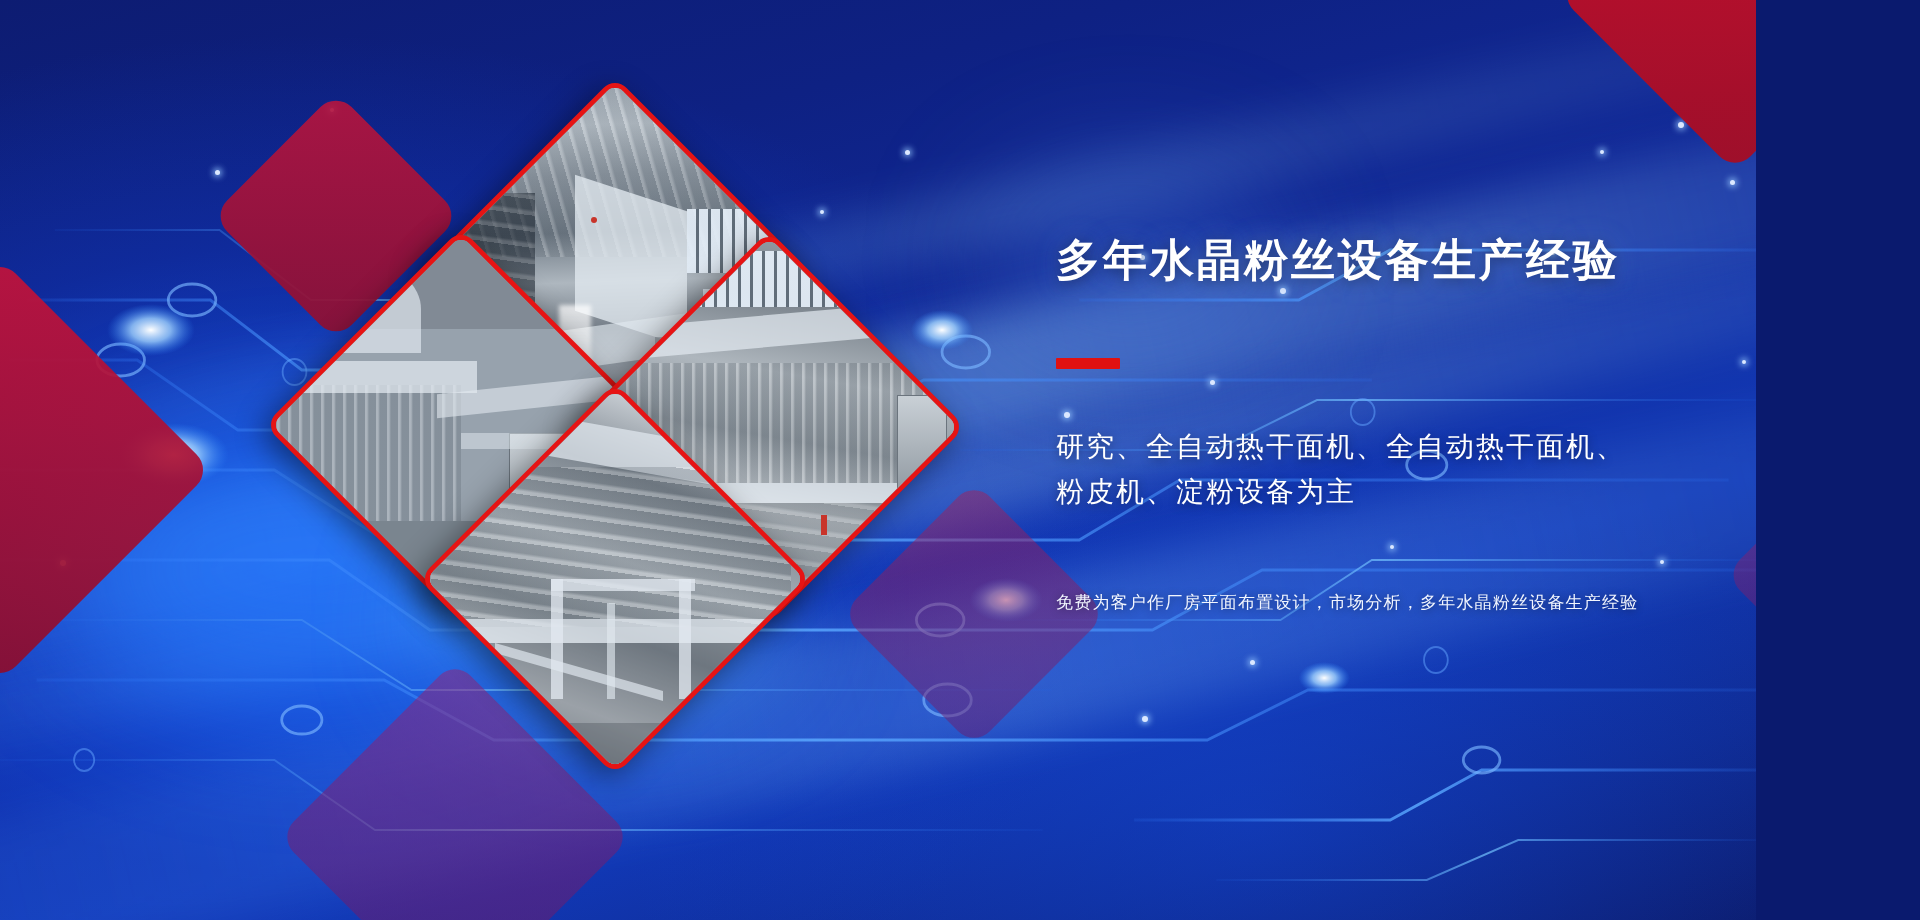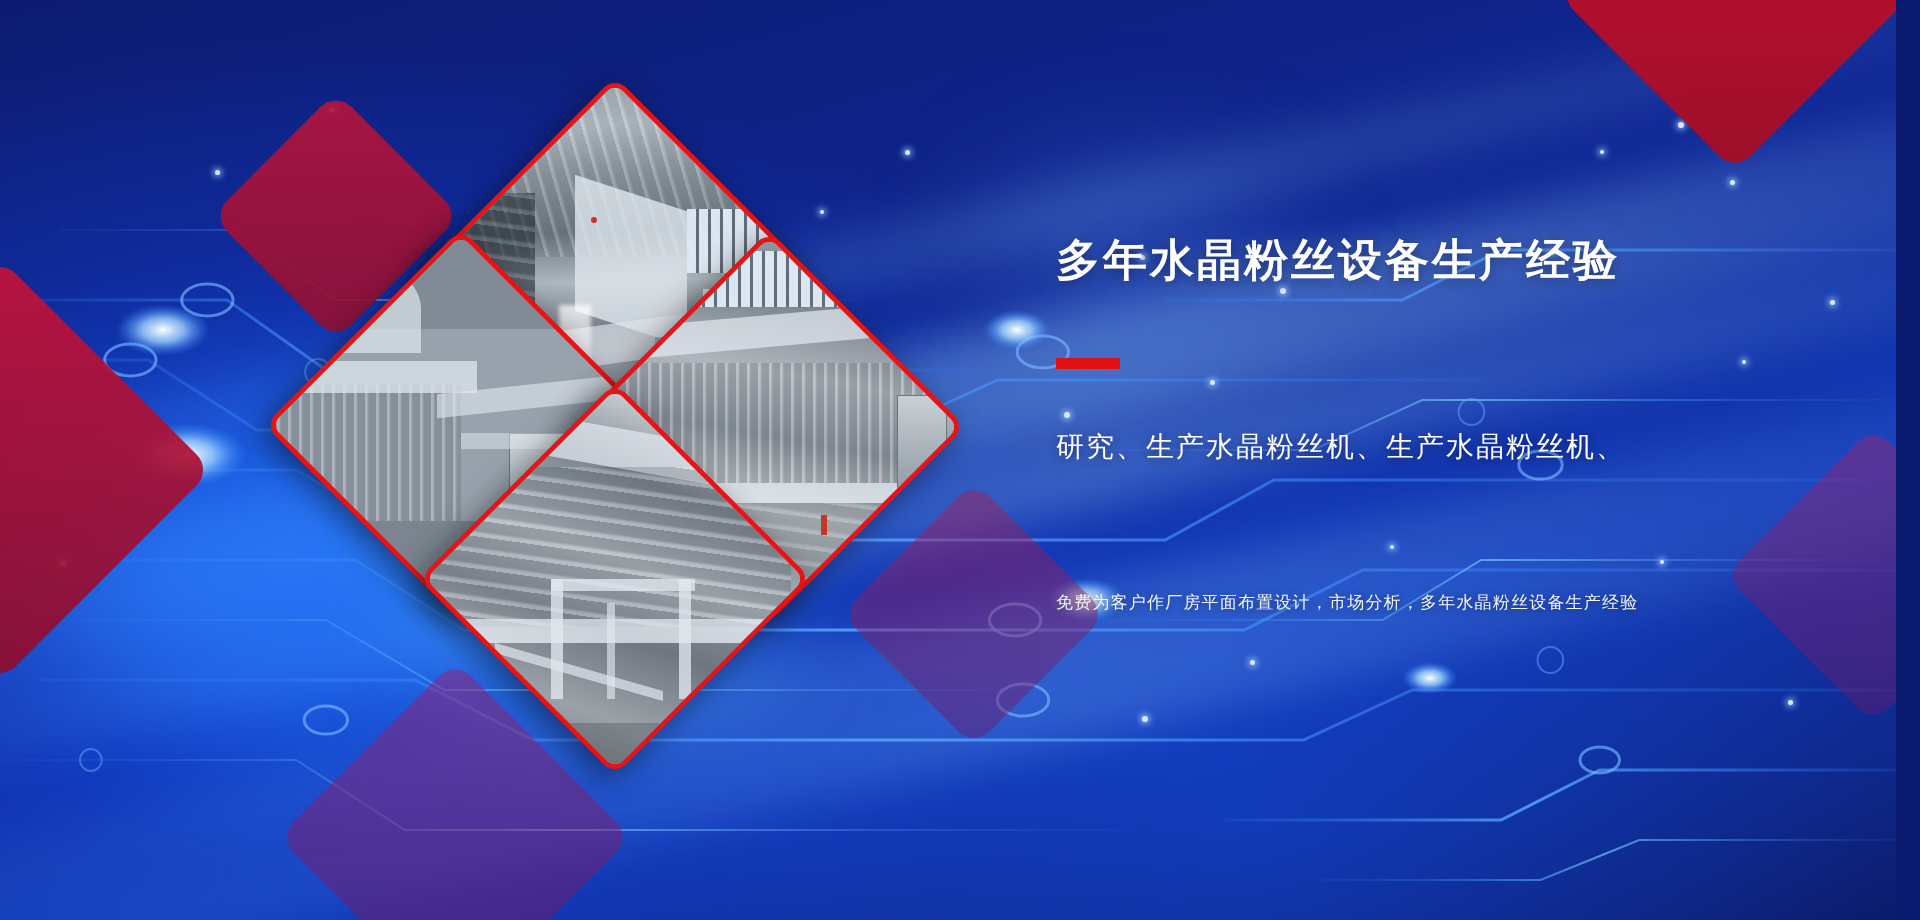--- a/index.html
+++ b/index.html
@@ -1,21 +1,21 @@
 <!DOCTYPE html>
 <html><head>
 <meta charset="utf-8">
 <title>Banner</title>
 <style>
   html,body{margin:0;padding:0;background:#0a1a6e;}
   body{font-family:"Liberation Sans","DejaVu Sans",sans-serif;}
 
   .stage{
     position:relative;
-    width:1896px;height:920px;
+    width:1756px;height:920px;
     overflow:hidden;
     background:
       radial-gradient(ellipse 1100px 700px at 300px 560px, rgba(26,96,255,0.72) 0%, rgba(17,60,200,0.35) 45%, rgba(10,30,120,0) 75%),
       radial-gradient(ellipse 900px 600px at 1250px 820px, rgba(20,80,235,0.35) 0%, rgba(10,30,120,0) 70%),
       linear-gradient(165deg,#0d1c72 0%,#0e2183 22%,#112a9a 45%,#123ab8 68%,#0f2b92 86%,#0c1c6d 100%);
   }
 
   
   .sweep{position:absolute;left:-25%;width:150%;height:120px;
     background:linear-gradient(90deg,rgba(60,140,255,0) 0%,rgba(90,170,255,0.30) 35%,rgba(150,210,255,0.40) 55%,rgba(60,140,255,0) 100%);
@@ -276,18 +276,19 @@
           <div class="dark" style="left:0;top:86%;width:100%;height:14%;opacity:.45;"></div>
         </div>
       </div>
     </div>
   </div>
 
   <div class="copy">
     <h1 class="headline">多年水晶粉丝设备生产经验</h1>
     <div class="rule"></div>
     <div class="lede">
-      <div>研究、生产水晶粉丝机、生产水晶粉丝机、</div>
+      <div>研究、全自动热干面机、全自动热干面机、</div>
+      <div>粉皮机、淀粉设备为主</div>
     </div>
     <div class="note">免费为客户作厂房平面布置设计，市场分析，多年水晶粉丝设备生产经验</div>
   </div>
 
 </div>
 
 </body></html>

